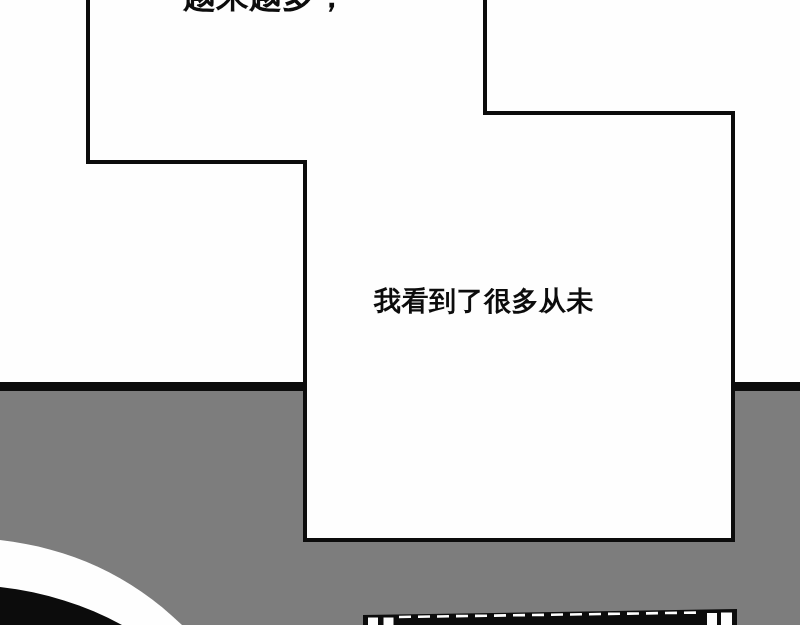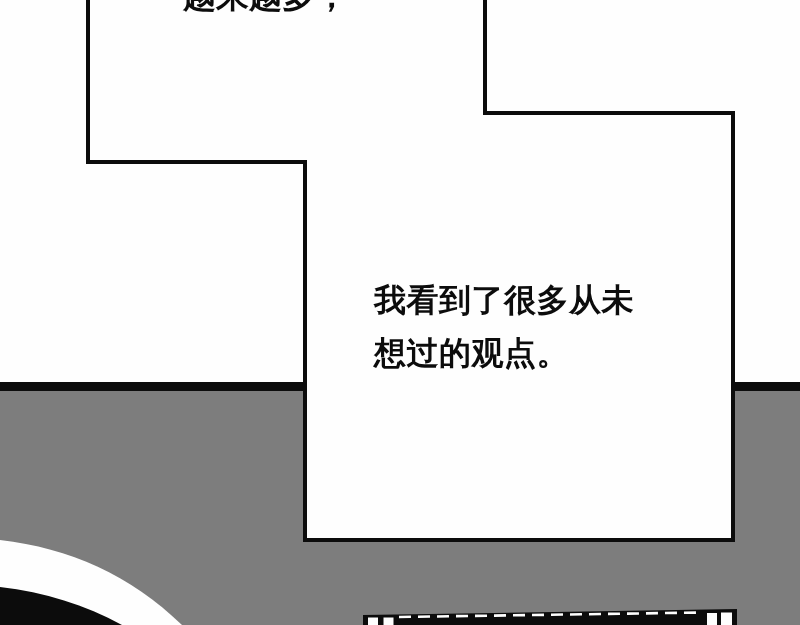--- a/index.html
+++ b/index.html
@@ -31,21 +31,21 @@
   .bar-black{fill:var(--ink);}
   .pane{fill:var(--panel-white);}
   .dash{stroke:var(--panel-white);stroke-width:2.6px;}
   .top-caption{
     position:absolute;left:183px;top:-21px;
     font-size:33px;line-height:33px;font-weight:700;
     color:var(--ink);white-space:nowrap;
   }
   .narration{
     position:absolute;left:374px;top:274px;
-    font-size:32px;line-height:53px;font-weight:700;letter-spacing:0.5px;
+    font-size:27px;line-height:53px;font-weight:700;letter-spacing:0.5px;
     color:var(--ink);white-space:nowrap;
   }
 </style>
 </head>
 <body>
 
 <div class="page">
 
   <div class="gray-band"></div>
   <div class="divider"></div>
@@ -64,16 +64,15 @@
       <rect class="pane" x="707" y="613" width="10" height="12"></rect>
       <rect class="pane" x="721" y="612.5" width="11" height="13"></rect>
       <line class="dash" x1="399" y1="617" x2="702" y2="612.5" stroke-dasharray="12 7"></line>
     </g>
   </svg>
 
   <div class="top-caption">越来越多，</div>
 
   <div class="narration">
     <div>我看到了很多从未</div>
-    <div>想过的观点。</div>
   </div>
 
 </div>
 
 </body></html>

